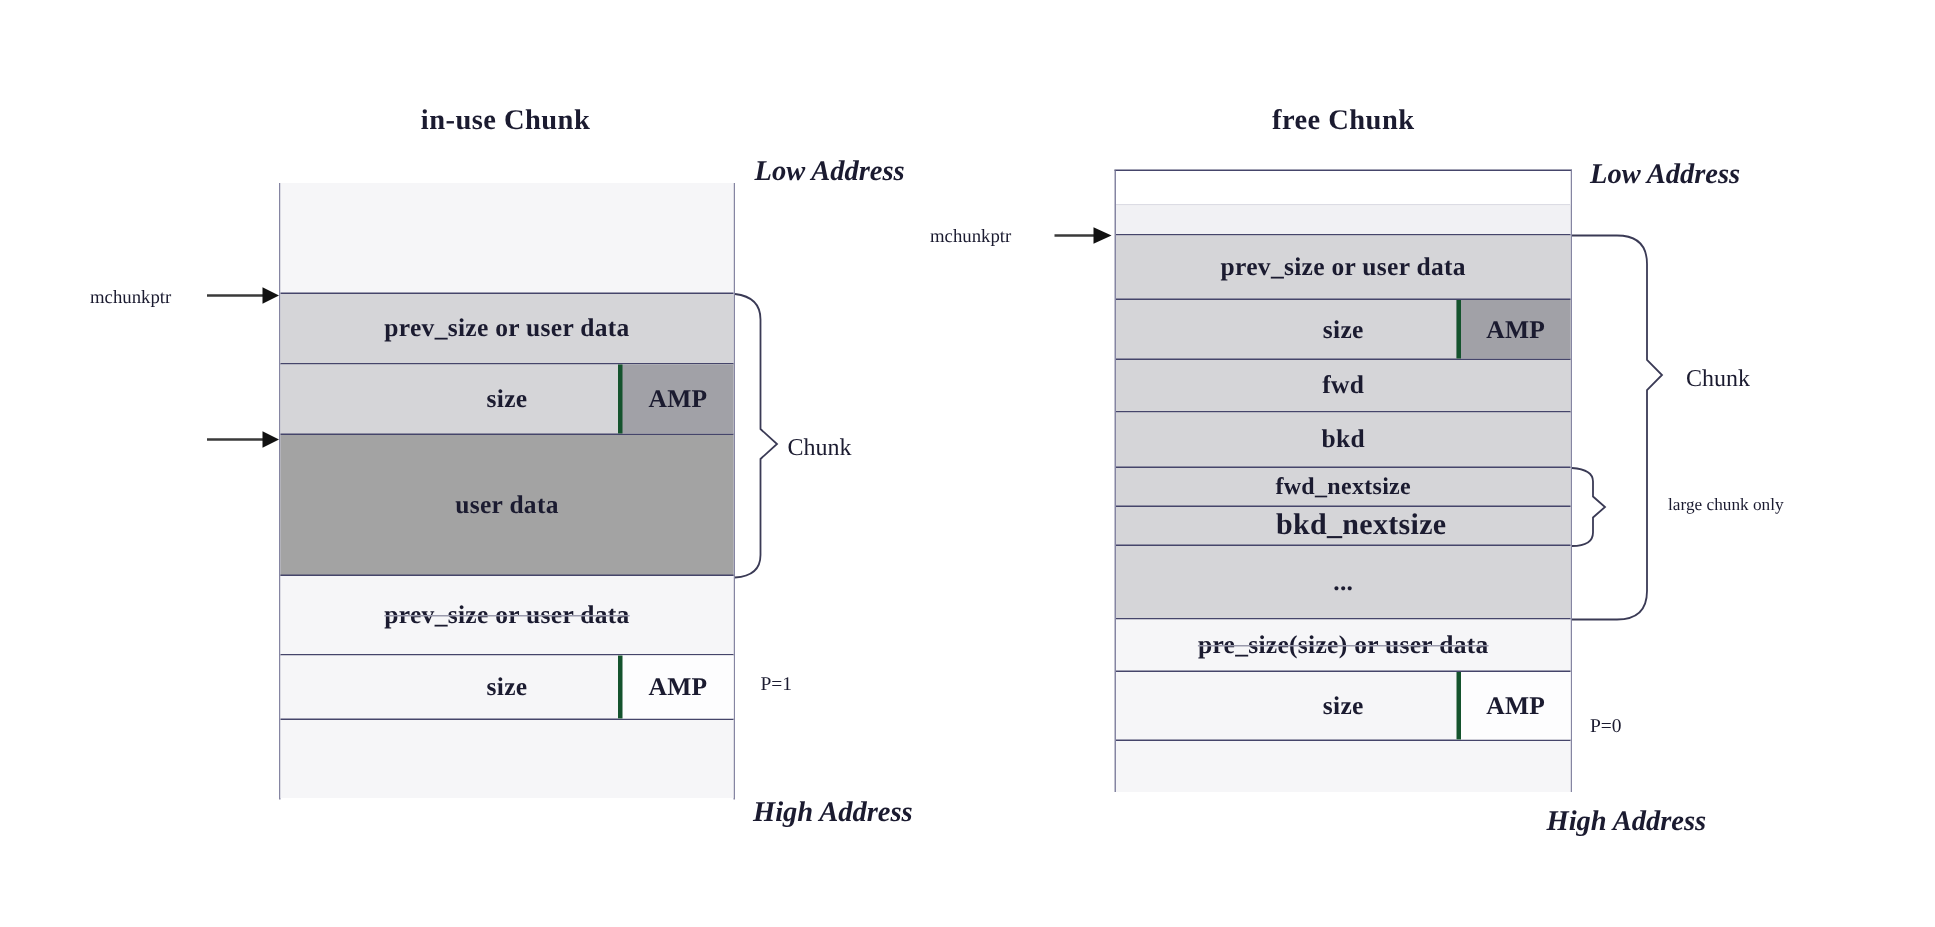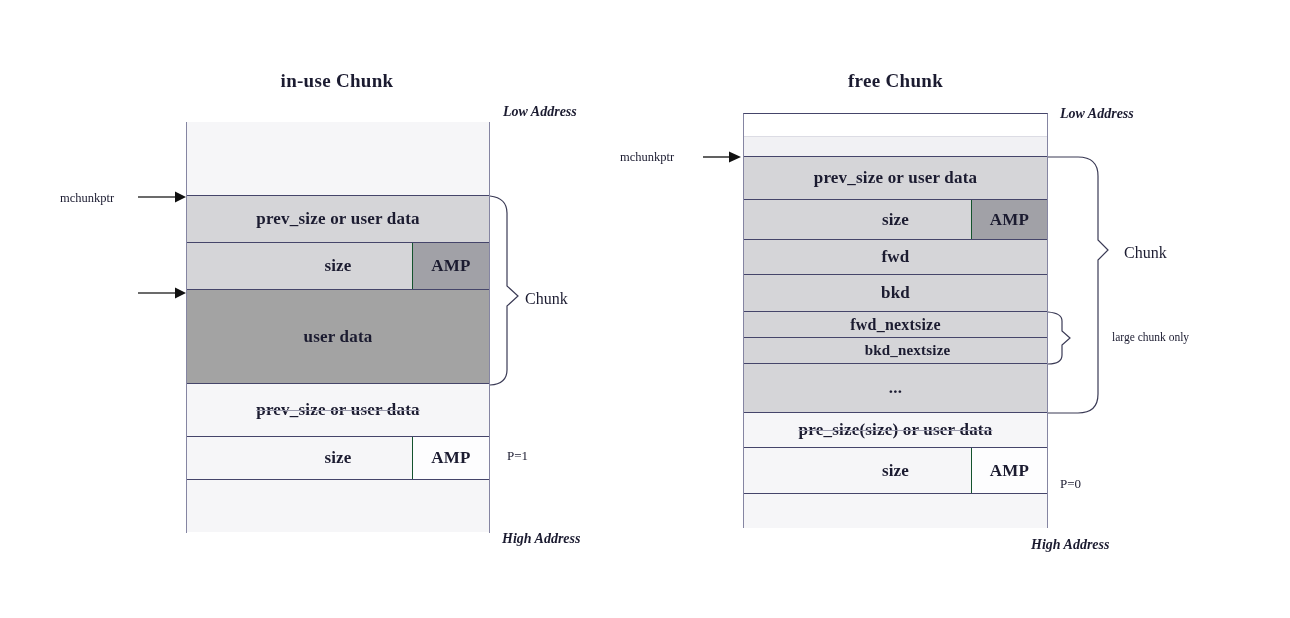--- a/index.html
+++ b/index.html
@@ -20,29 +20,29 @@
   }
   .row.nolabel{border-bottom:1px solid #45456a;}
   .row.last{border-bottom:none;}
   .bg-gray{background:#d5d5d8;}
   .bg-gray2{background:#a3a3a3;}
   .bg-light{background:#f6f6f8;}
   .bg-faint{background:#f1f1f4;}
   .bg-white{background:#ffffff;}
   .amp{
     position:absolute;right:0;top:0;bottom:0;box-sizing:border-box;
-    border-left:1px solid #14532d;display:flex;align-items:center;justify-content:center;
+    border-left:3px solid #14532d;display:flex;align-items:center;justify-content:center;
     font-weight:bold;font-size:17px;
   }
   .amp-dark{background:#a1a1a7;}
   .amp-light{background:transparent;}
   .strike{text-decoration:line-through;text-decoration-color:#9a9aac;text-decoration-thickness:1px;}
   .side-label{position:absolute;font-size:12.5px;white-space:nowrap;}
   .addr-label{position:absolute;font-size:12.5px;text-align:center;line-height:20px;}
-  .address{position:absolute;font-weight:bold;font-style:italic;font-size:14px;white-space:nowrap;}
+  .address{position:absolute;font-weight:bold;font-style:italic;font-size:19px;white-space:nowrap;}
   .pflag{position:absolute;font-size:13px;white-space:nowrap;}
   .brace-label{position:absolute;font-size:16px;white-space:nowrap;}
   .brace-label.small{font-size:11.5px;}
   #overlay{position:absolute;left:0;top:0;pointer-events:none;}
   #watermark{
     position:absolute;left:446px;top:192px;width:460px;
     font-family:"DejaVu Sans","Liberation Sans",sans-serif;
     font-weight:bold;font-size:100px;letter-spacing:5px;line-height:1;
     color:rgba(203,231,201,0.88);z-index:5;user-select:none;
   }
@@ -97,21 +97,21 @@
     </div>
     <div class="row bg-gray" style="height:35px;">
       <span>fwd</span>
     </div>
     <div class="row bg-gray" style="height:37px;">
       <span>bkd</span>
     </div>
     <div class="row bg-gray" style="height:26px;font-size:16px;">
       <span>fwd_nextsize</span>
     </div>
-    <div class="row bg-gray" style="height:26px;font-size:15px;padding-left:24px;">
+    <div class="row bg-gray" style="height:26px;font-size:20px;padding-left:24px;">
       <span>bkd_nextsize</span>
     </div>
     <div class="row bg-gray" style="height:49px;">
       <span>...</span>
     </div>
     <div class="row bg-light" style="height:35px;">
       <span class="strike">pre_size(size) or user data</span>
     </div>
     <div class="row bg-light" style="height:46px;">
       <span>size</span>

